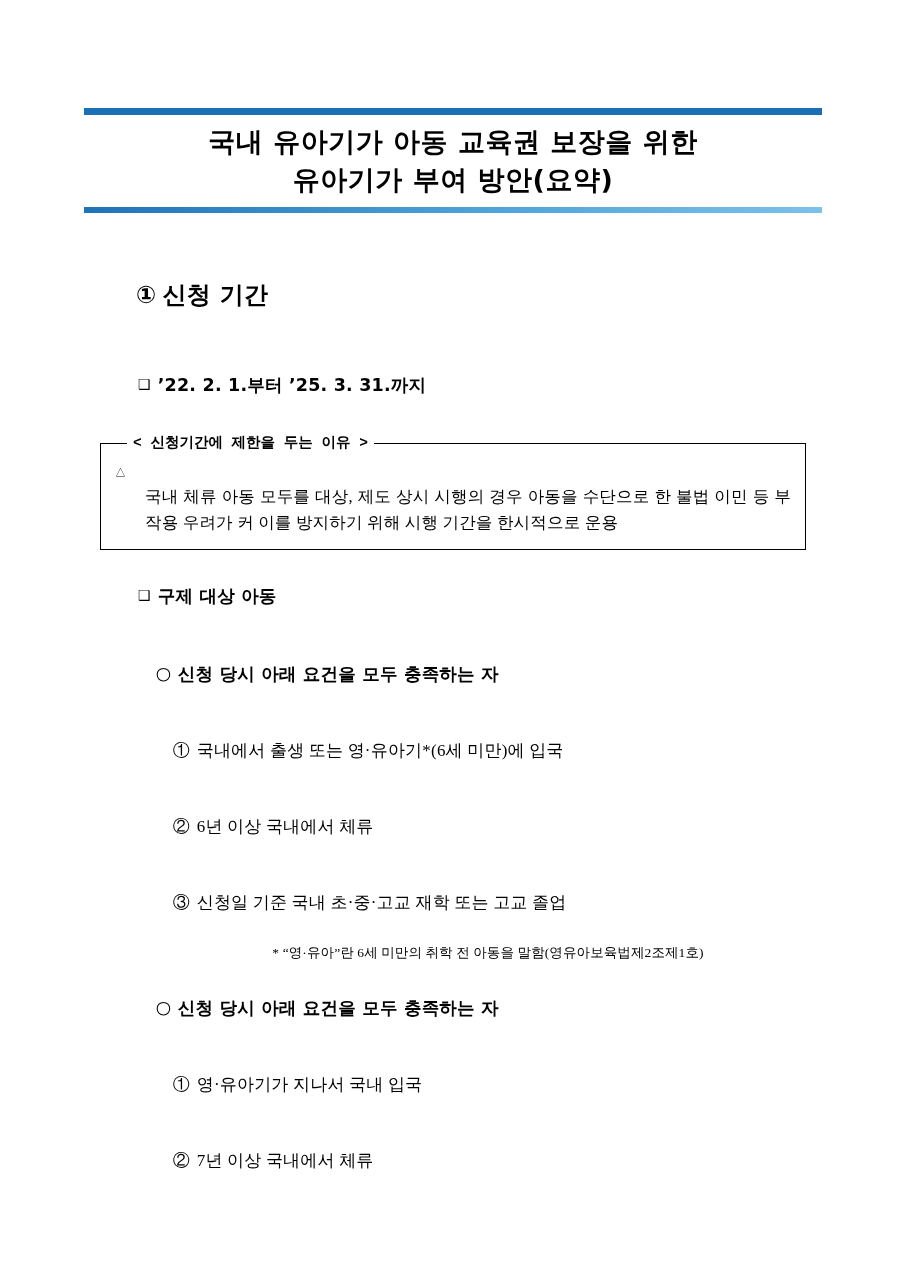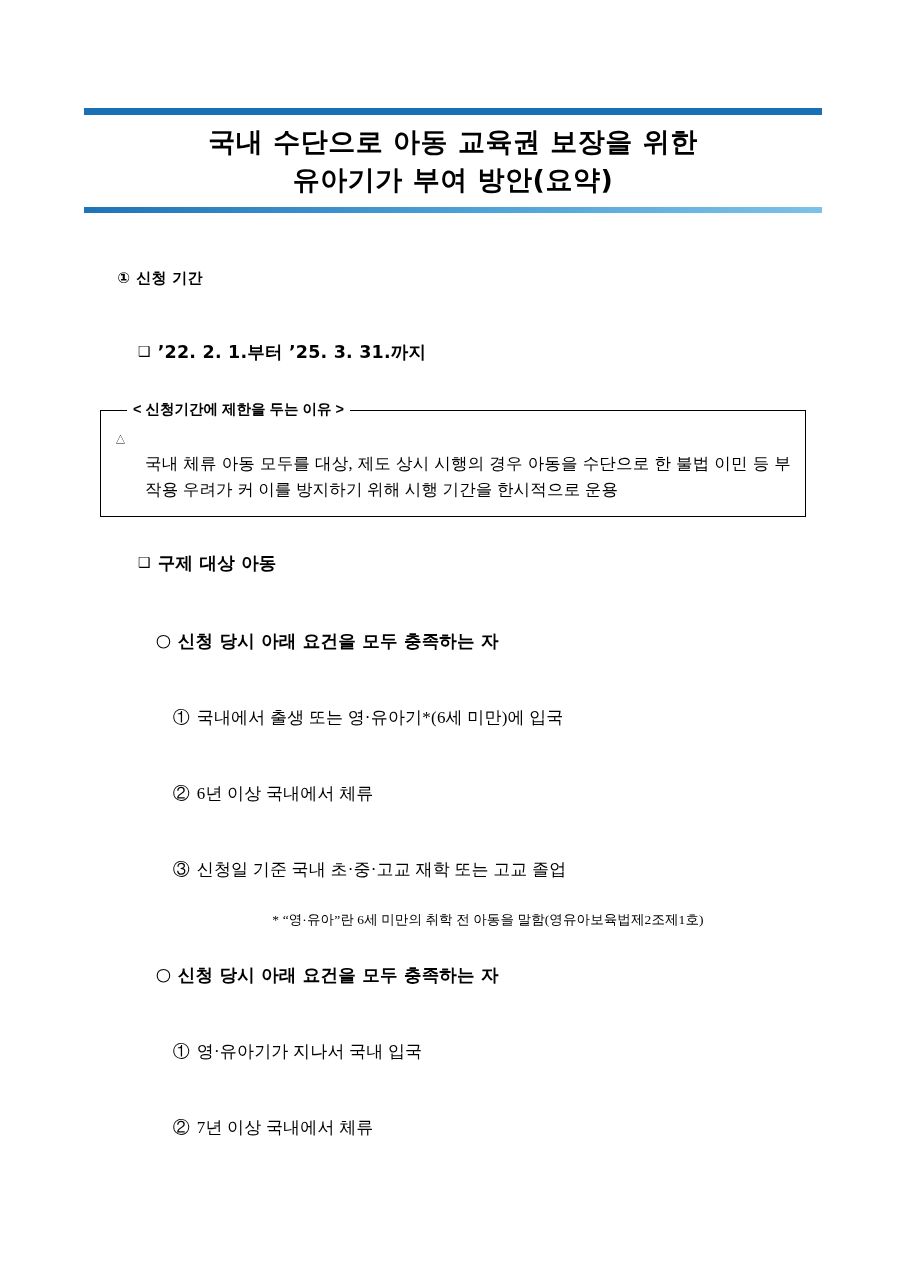--- a/index.html
+++ b/index.html
@@ -53,21 +53,21 @@
     white-space: pre;
   }
 
   
   .section {
     margin: 0 84px;
   }
   .sec-head {
     font-family: "DejaVu Sans", sans-serif;
     font-weight: bold;
-    font-size: 15px;
+    font-size: 24px;
     letter-spacing: 0.3px;
     margin-top: 38px;
     margin-bottom: 6px;
     white-space: pre;
   }
   .sec-num {
     display: inline-block;
     margin-right: 6px;
   }
 
@@ -127,21 +127,21 @@
     margin: 26px 16px 0 16px;
     padding: 16px 14px 12px 14px;
     box-sizing: border-box;
   }
   .callout-legend {
     position: absolute;
     top: -11px;
     left: 26px;
     background: #ffffff;
     padding: 0 6px;
-    font-family: Liberation Sans, sans-serif;
+    font-family: Liberation Mono, monospace;
     font-weight: bold;
     font-size: 14.5px;
     white-space: pre;
   }
   .callout-line {
     position: absolute;
     top: -1px;
     left: 14px;
     width: 16px;
     height: 1.5px;
@@ -167,21 +167,21 @@
   }
 </style>
 </head>
 <body>
 
 <div class="page">
 
   <div class="title-block">
     <div class="title-rule-top"></div>
     <div class="title-text">
-      <span class="title-line">국내 수단으로 아동 교육권 보장을 위한</span>
+      <span class="title-line">국내 유아기가 아동 교육권 보장을 위한</span>
       <span class="title-line">유아기가 부여 방안(요약)</span>
     </div>
     <div class="title-rule-bottom"></div>
   </div>
 
   <div class="section">
     <div class="sec-head">
       <span class="sec-num">①</span><span>신청 기간</span>
     </div>
 

